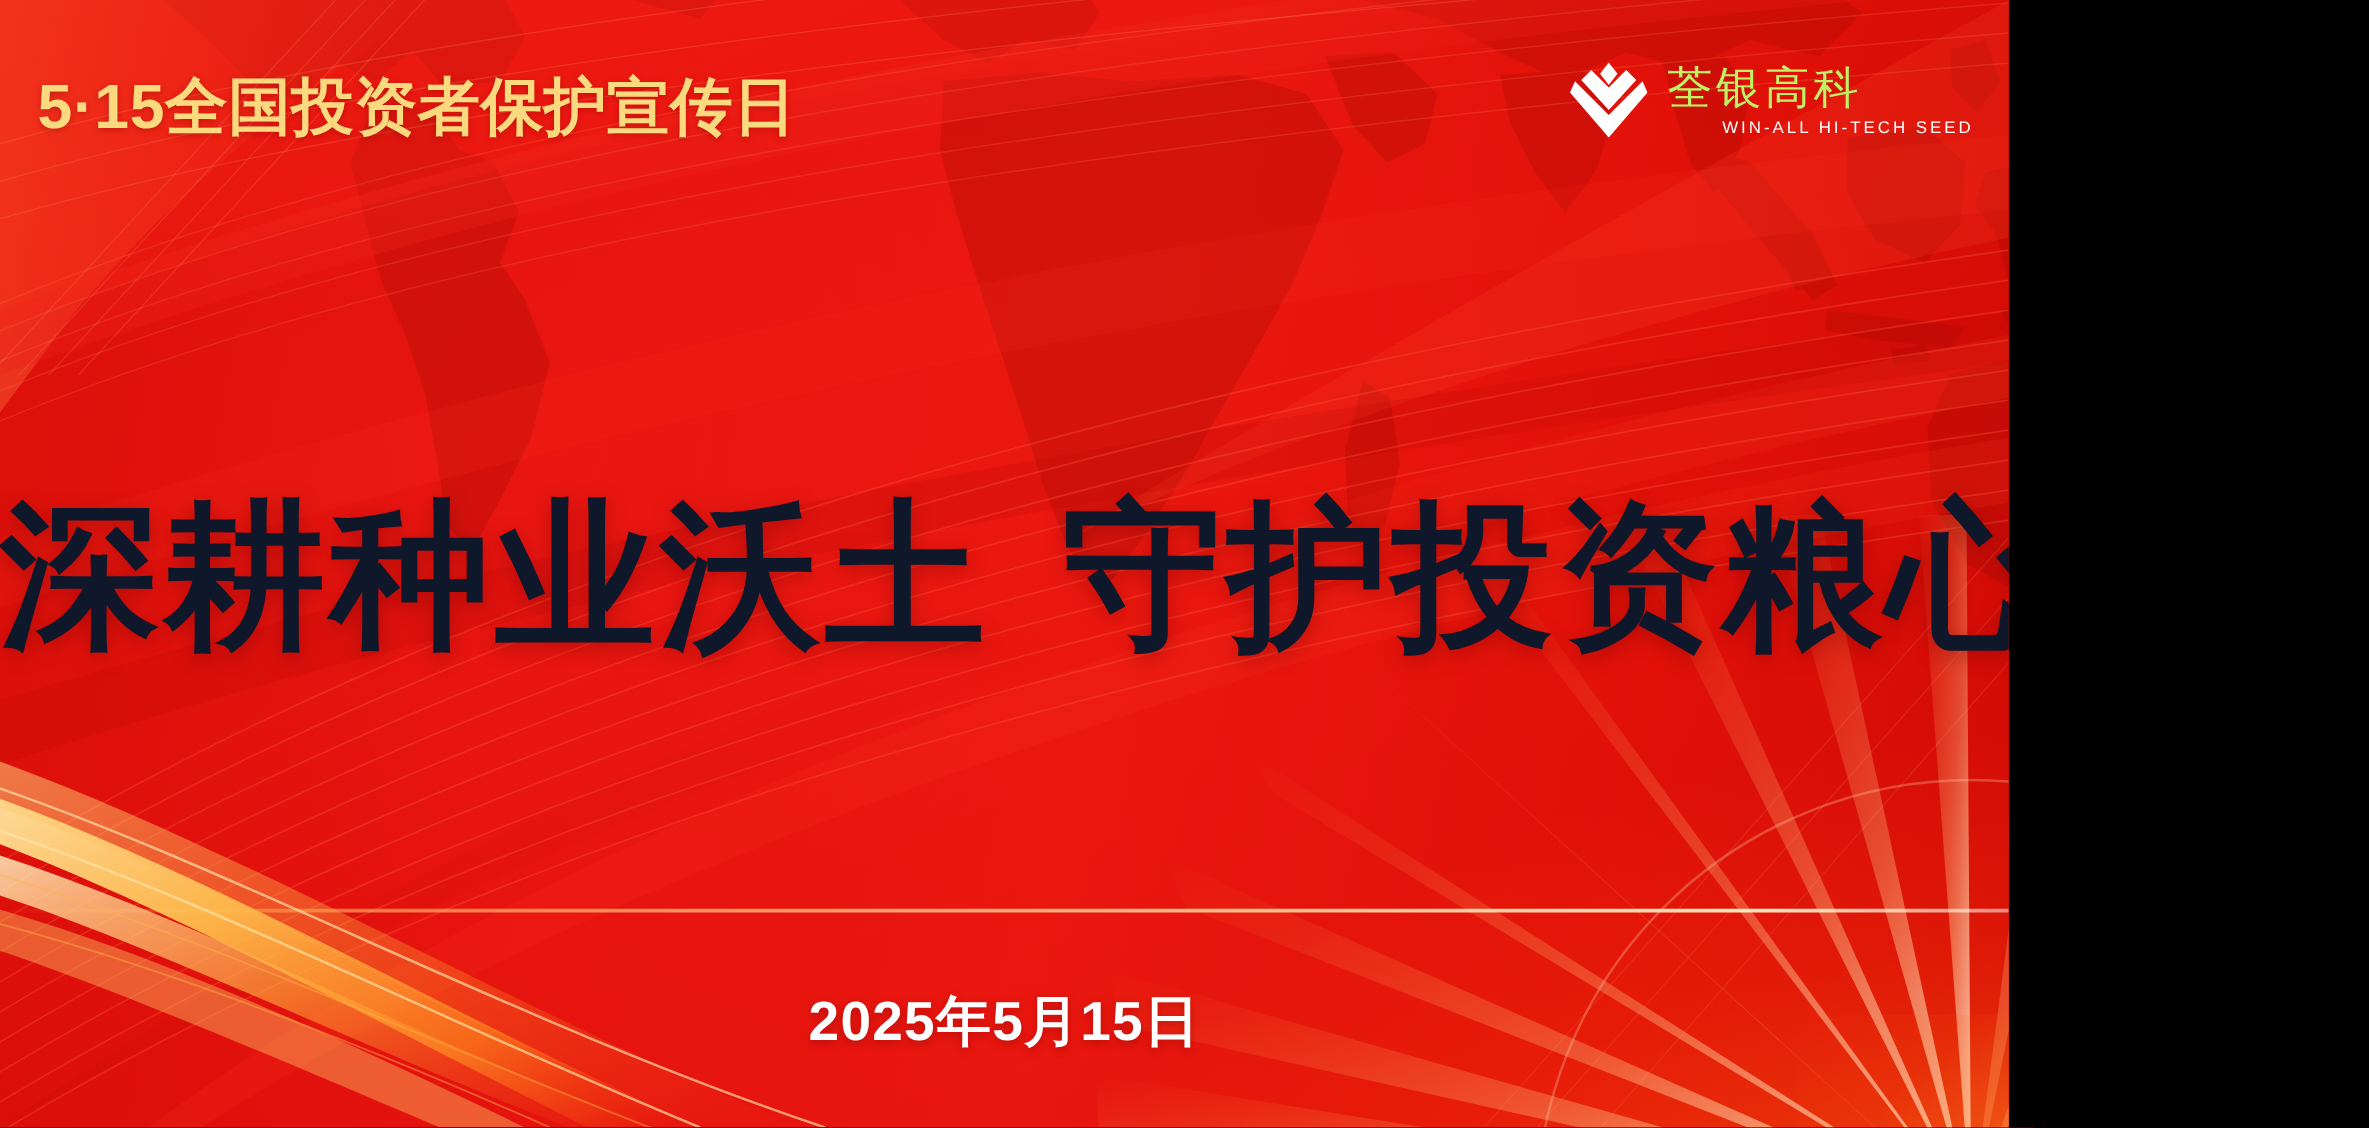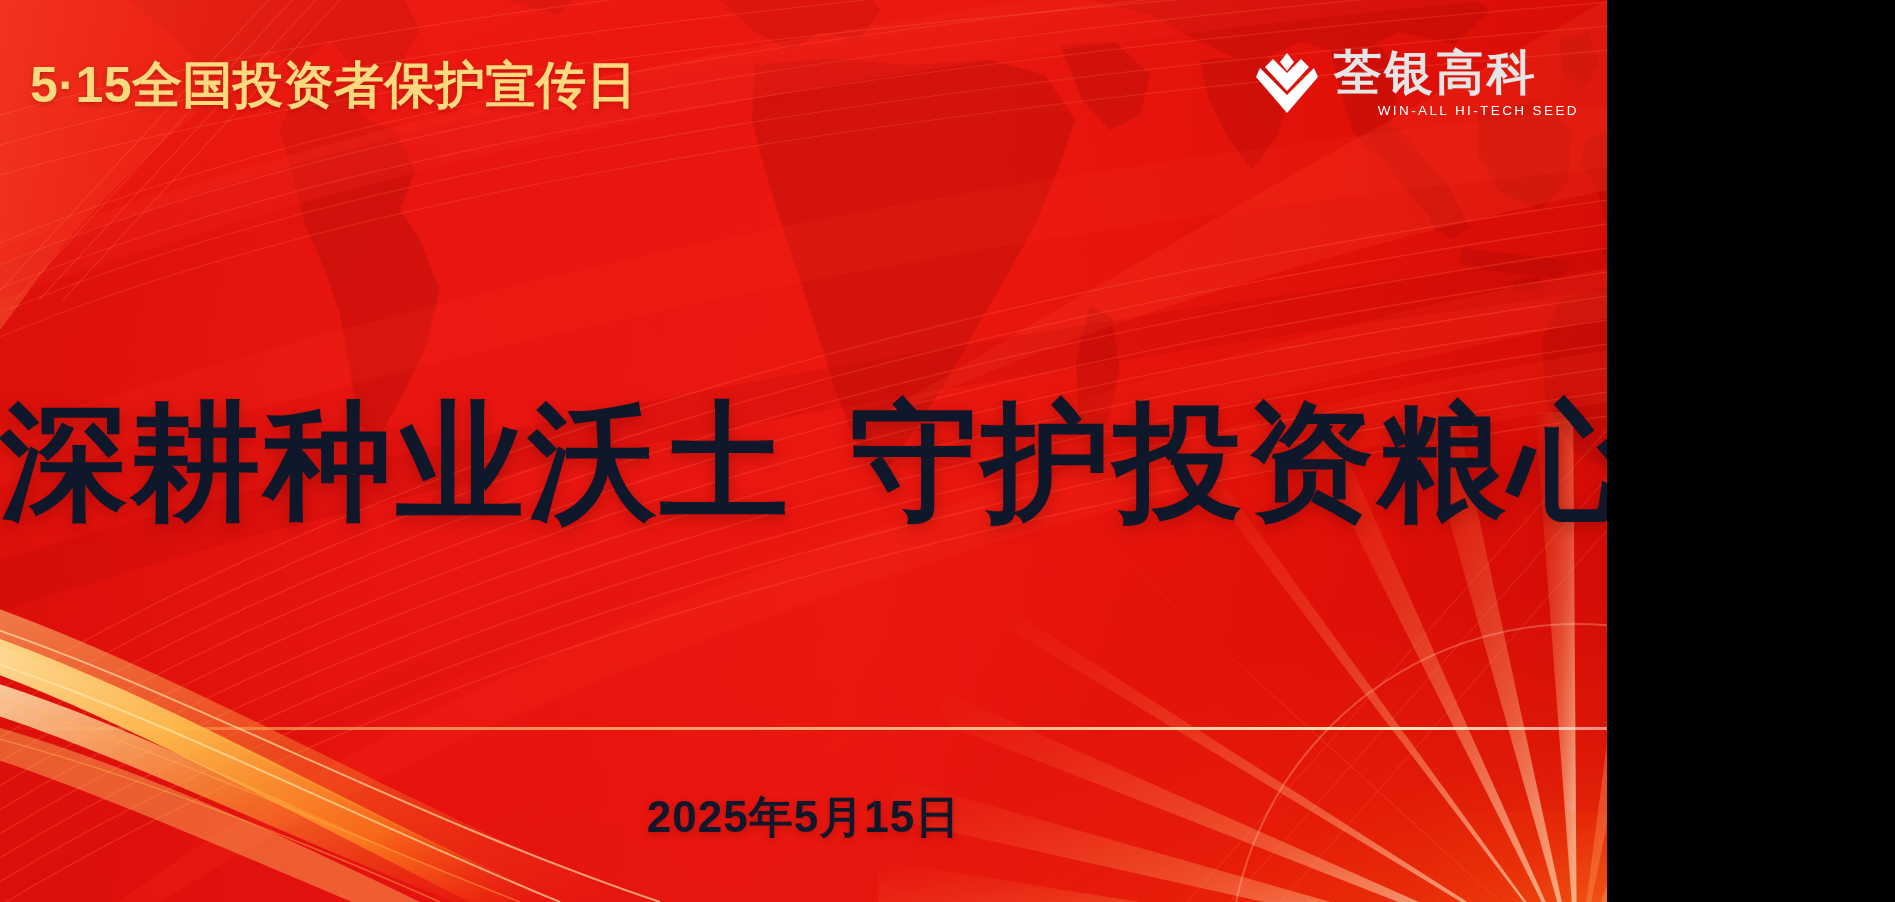--- a/index.html
+++ b/index.html
@@ -131,23 +131,23 @@
   }
   .logo-mark {
     width: 62px;
     height: 64px;
     position: relative;
     flex: 0 0 auto;
   }
   .logo-mark svg { display:block; width:100%; height:100%; }
   .logo-text { display:flex; flex-direction:column; justify-content:center; }
   .logo-cn {
-    font-size: 48px;
-    font-weight: bold;
-    color: #e5e5e5;
+    font-size: 36px;
+    font-weight: normal;
+    color: #bef264;
     letter-spacing: 3px;
     line-height: 1.05;
     white-space: nowrap;
   }
   .logo-en {
     font-size: 13.5px;
     color: #ffffff;
     letter-spacing: 2.4px;
     margin-top: 5px;
     white-space: nowrap;
@@ -173,21 +173,21 @@
   .main-title .gap { display:inline-block; width: 58px; }
 
   
   .date-line {
     position: absolute;
     left: 0; right: 0;
     top: 788px;
     text-align: center;
     font-size: 44px;
     font-weight: bold;
-    color: #0f172a;
+    color: #ffffff;
     letter-spacing: 1px;
     white-space: nowrap;
     text-shadow: 0 2px 7px rgba(110,0,0,.35);
   }
 </style>
 </head>
 <body>
 
 <div class="banner">
 

